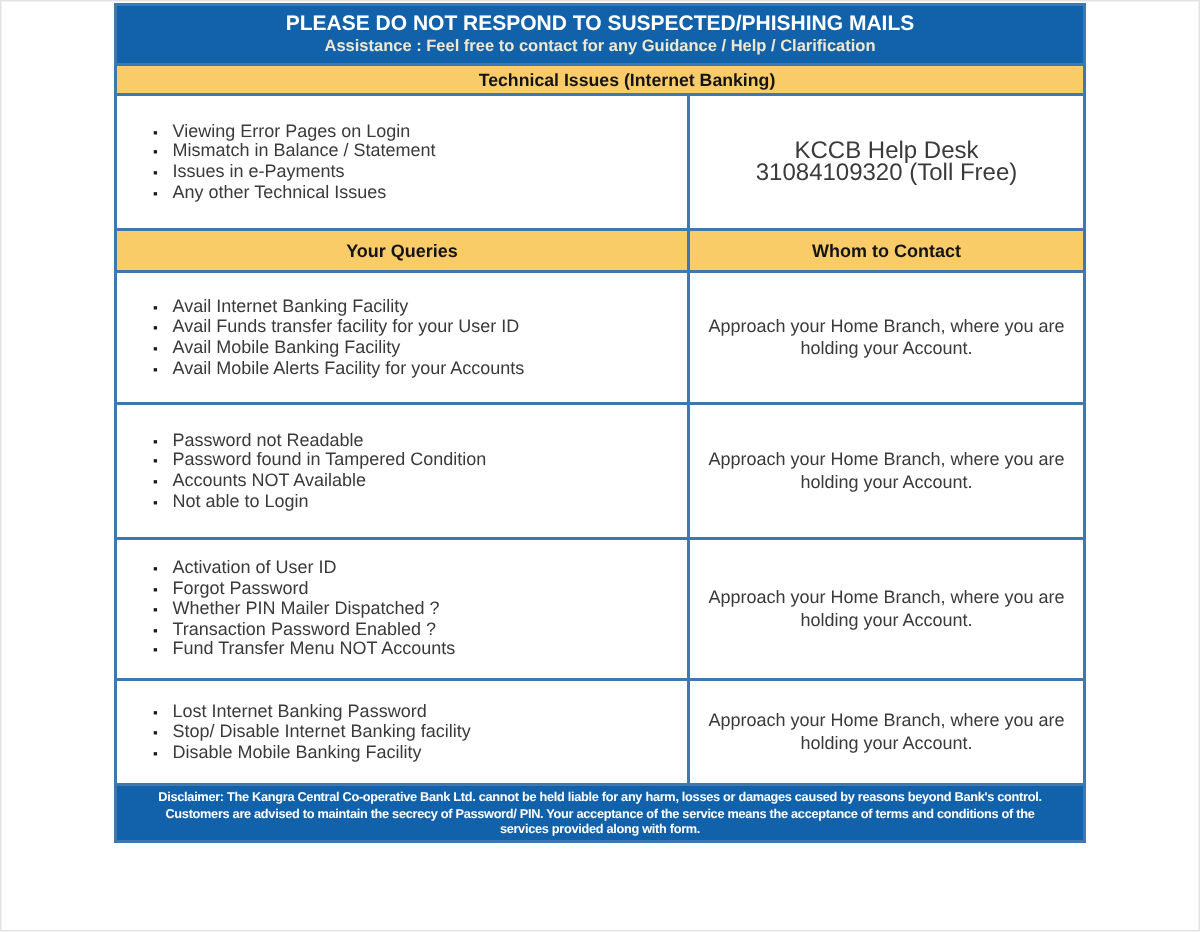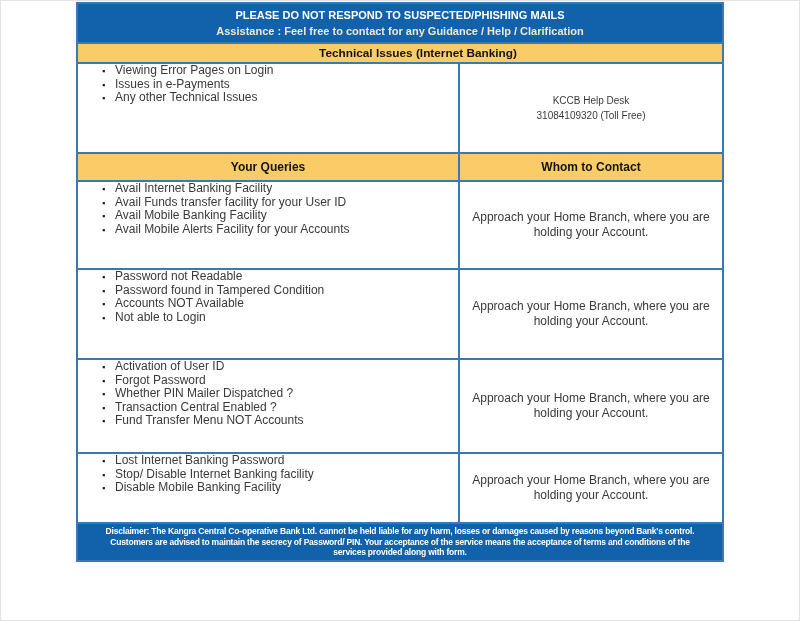--- a/index.html
+++ b/index.html
@@ -32,36 +32,36 @@
     width:648px;margin:2px auto 0 auto;
     border:2px solid var(--border-blue);
     background:#fff;
   }
   .notice{
     background:var(--header-blue);
     height:38px;
     display:flex;flex-direction:column;align-items:center;justify-content:center;
     gap:1px;text-align:center;
   }
-  .notice-l1{color:#ffffff;font-size:11px;font-weight:bold;line-height:15px;}
+  .notice-l1{color:#ffffff;font-size:14px;font-weight:bold;line-height:15px;}
   .notice-l2{color:var(--cream);font-size:11px;font-weight:bold;line-height:15px;}
   .band{
     background:var(--band-yellow);
     border-top:2px solid var(--border-blue);
     border-bottom:2px solid var(--border-blue);
     height:22px;
     display:flex;align-items:center;justify-content:center;
     font-size:11.8px;font-weight:bold;color:#141414;padding-left:36px;
   }
   .row{display:flex;width:100%;}
   .cell{min-width:0;}
   .cell.left{
     flex:0 0 382px;
     border-right:2px solid var(--border-blue);
-    display:flex;align-items:flex-start;
+    display:flex;align-items:center;
   }
   .cell.right{
     flex:1;
     display:flex;flex-direction:column;align-items:center;justify-content:center;
     text-align:center;
     font-size:12px;color:#3a3a3a;line-height:15px;
     padding:0 5px;
   }
   .row.tech{height:88px;}
   .colhead{
@@ -86,21 +86,21 @@
     position:relative;
     padding-left:13px;
     font-size:12px;color:#3a3a3a;line-height:13.6px;
   }
   ul.bullets li::before{
     content:"\25AA";
     position:absolute;left:0;top:1px;
     font-size:9px;color:#1a1a1a;
   }
   .contact{font-size:12px;}
-  .helpdesk-line{font-size:10px;line-height:15px;color:#3a3a3a;}
+  .helpdesk-line{font-size:16px;line-height:15px;color:#3a3a3a;}
   .disclaimer{
     background:var(--header-blue);
     border-top:2px solid var(--border-blue);
     min-height:26px;
     display:flex;align-items:center;justify-content:center;
     text-align:center;
     color:#ffffff;font-size:8.5px;font-weight:bold;
     line-height:10.5px;letter-spacing:-0.2px;
     padding:2px 20px;
   }
@@ -117,20 +117,21 @@
       <div class="notice-l1">PLEASE DO NOT RESPOND TO SUSPECTED/PHISHING MAILS</div>
       <div class="notice-l2">Assistance : Feel free to contact for any Guidance / Help / Clarification</div>
     </div>
 
     <div class="band">Technical Issues (Internet Banking)</div>
 
     <div class="row tech">
       <div class="cell left">
         <ul class="bullets" id="tech-list">
             <li>Viewing Error Pages on Login</li>
+            <li>Mismatch in Balance / Statement</li>
             <li>Issues in e-Payments</li>
             <li>Any other Technical Issues</li>
           </ul>
       </div>
       <div class="cell right">
         <div class="helpdesk-line">KCCB Help Desk</div>
         <div class="helpdesk-line">31084109320 (Toll Free)</div>
       </div>
     </div>
 
@@ -161,21 +162,21 @@
             </ul>
           </div>
           <div class="cell right contact">Approach your Home Branch, where you are holding your Account.</div>
         </div>
         <div class="row qrow qrow-2">
           <div class="cell left">
             <ul class="bullets">
               <li>Activation of User ID</li>
               <li>Forgot Password</li>
               <li>Whether PIN Mailer Dispatched ?</li>
-              <li>Transaction Central Enabled ?</li>
+              <li>Transaction Password Enabled ?</li>
               <li>Fund Transfer Menu NOT Accounts</li>
             </ul>
           </div>
           <div class="cell right contact">Approach your Home Branch, where you are holding your Account.</div>
         </div>
         <div class="row qrow qrow-3">
           <div class="cell left">
             <ul class="bullets">
               <li>Lost Internet Banking Password</li>
               <li>Stop/ Disable Internet Banking facility</li>

